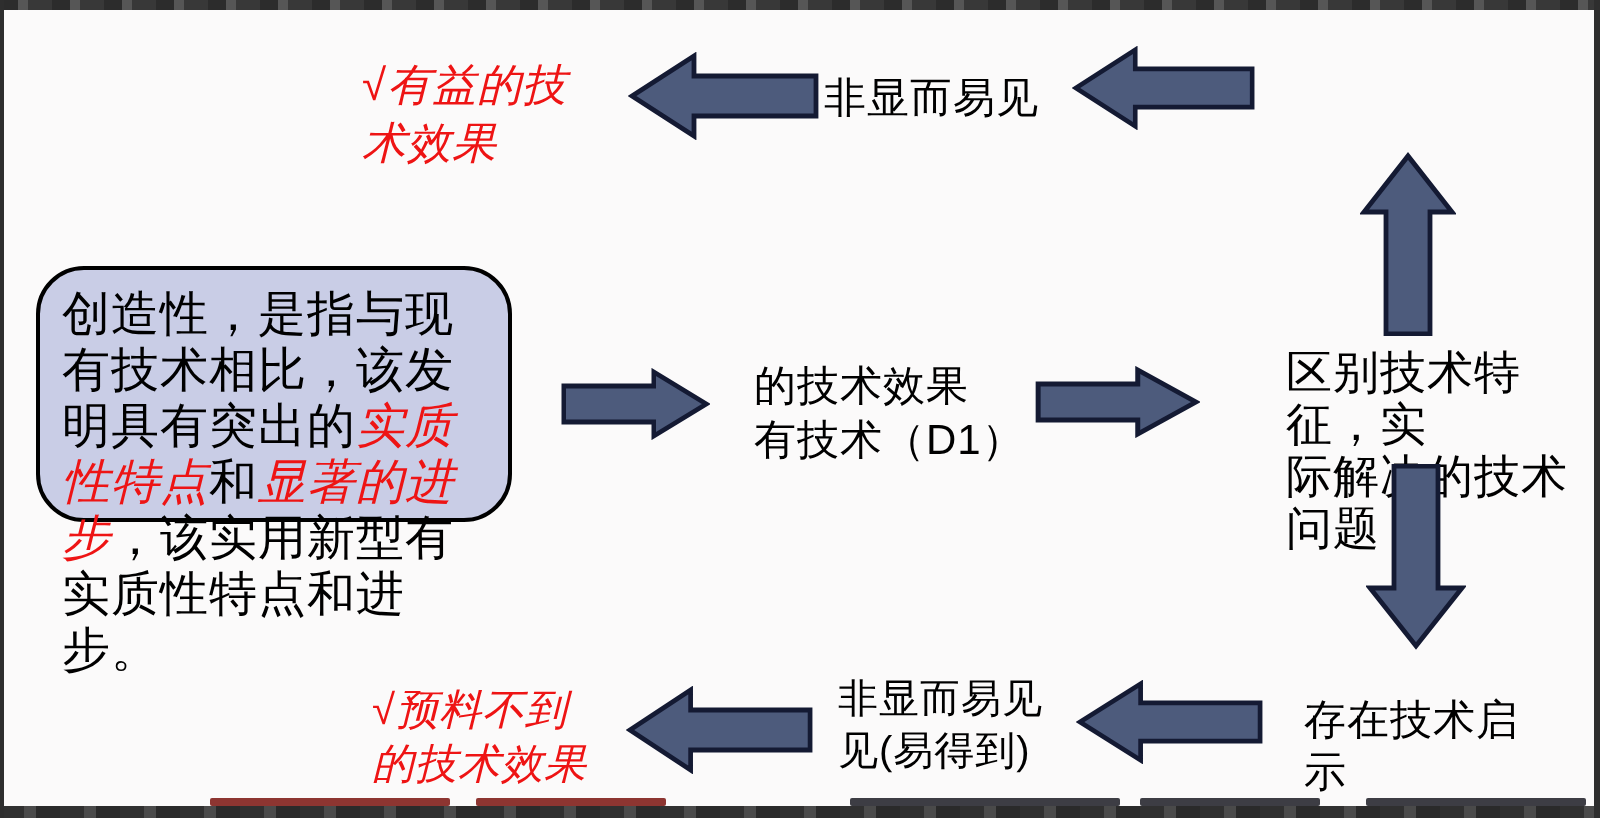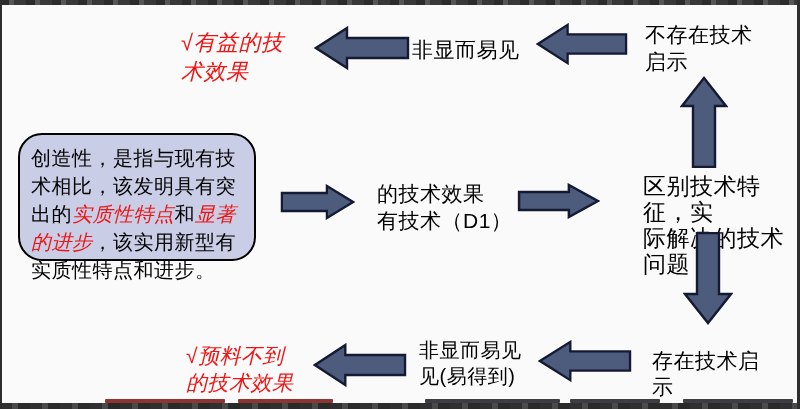--- a/index.html
+++ b/index.html
@@ -24,21 +24,21 @@
   .label{position:absolute;white-space:pre-line;font-size:21px;line-height:27px;letter-spacing:.5px;}
   .red{color:var(--red,#ee1414);font-style:italic;}
 
   .arrow{position:absolute;display:block;}
   .arrow polygon{fill:var(--arrow_fill,#4d5b7c);stroke:var(--arrow_stroke,#141a33);
     stroke-width:2.4;stroke-linejoin:miter;}
 
   #def-box{
     position:absolute;left:18px;top:133px;width:238px;height:128px;box-sizing:border-box;
     background:var(--box_fill,#c9cde6);border:2.5px solid var(--box_border,#000);
-    border-radius:24px;padding:9px 11px;font-size:20px;line-height:28px;letter-spacing:.5px;
+    border-radius:24px;padding:9px 11px;font-size:24px;line-height:28px;letter-spacing:.5px;
   }
 </style>
 </head>
 <body>
 
 <div id="canvas">
 
   <div class="band band-top"></div>
   <div class="band band-bottom"></div>
   <div class="band band-left"></div>
@@ -55,22 +55,20 @@
   <svg class="arrow" style="left:314px;top:26px;" width="96" height="44" viewBox="0 0 96 44" preserveAspectRatio="none">
     <polygon points="94,12 33,12 33,2 2,22 33,42 33,32 94,32"></polygon>
   </svg>
 
   <div class="label" style="left:412px;top:36px;">非显而易见</div>
 
   <svg class="arrow" style="left:536px;top:23px;" width="92" height="42" viewBox="0 0 96 44" preserveAspectRatio="none">
     <polygon points="94,12 33,12 33,2 2,22 33,42 33,32 94,32"></polygon>
   </svg>
 
-  <div class="label" style="left:645px;top:21px;">不存在技术
-启示</div>
 
   <svg class="arrow" style="left:680px;top:76px;" width="48" height="92" viewBox="0 0 48 92" preserveAspectRatio="none">
     <polygon points="13,91 13,30 2,30 24,2 46,30 35,30 35,91"></polygon>
   </svg>
 
   <div id="def-box">
     <span>创造性，是指与现有技术相比，该发明具有突出的</span><span class="red">实质性特点</span><span>和</span><span class="red">显著的进步</span><span>，该实用新型有实质性特点和进步。</span>
   </div>
 
   <svg class="arrow" style="left:280px;top:184px;" width="75" height="36" viewBox="0 0 80 36" preserveAspectRatio="none">

